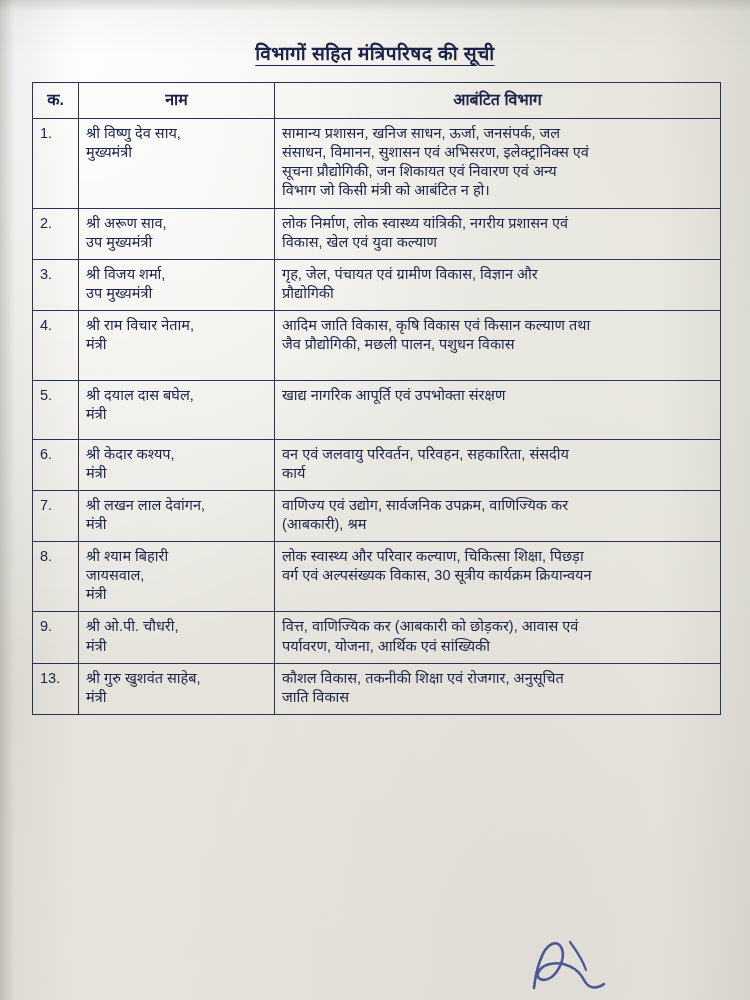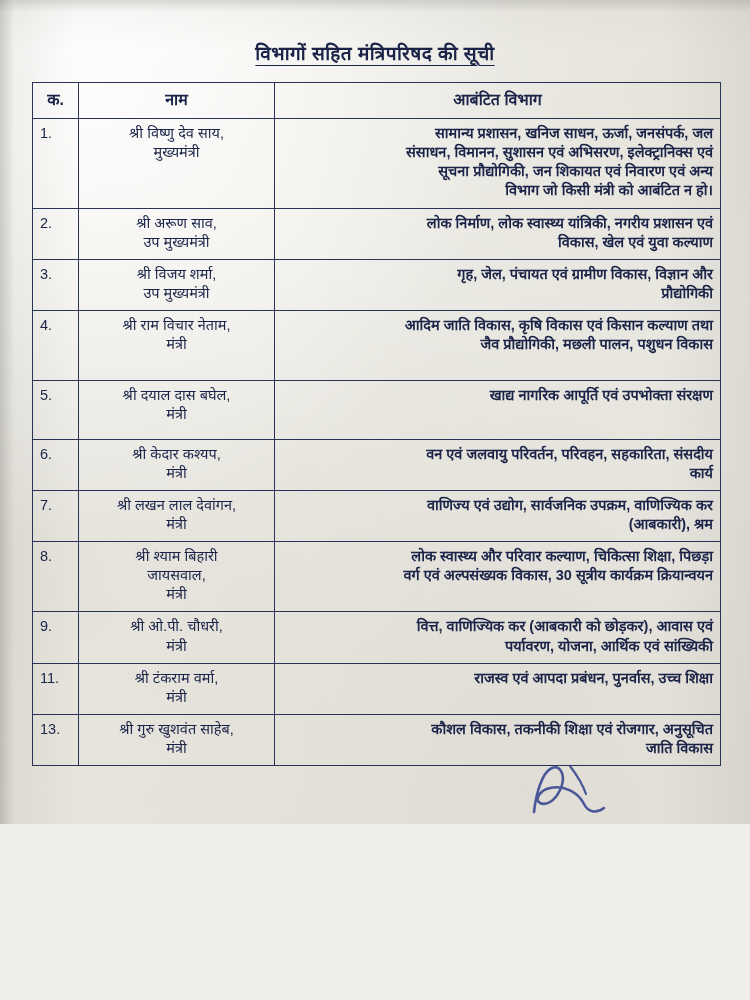--- a/index.html
+++ b/index.html
@@ -13,21 +13,21 @@
     overflow: hidden;
     background: #efeeea;
     font-family: "Liberation Sans", "DejaVu Sans", sans-serif;
     color: #1c2340;
   }
 
   
   .page {
     position: relative;
     width: 750px;
-    height: 824px;
+    height: 1000px;
     background:
       radial-gradient(ellipse at 12% 6%, rgba(255,255,255,0.85) 0%, rgba(255,255,255,0) 45%),
       radial-gradient(ellipse at 88% 10%, rgba(228,226,218,0.85) 0%, rgba(228,226,218,0) 50%),
       radial-gradient(ellipse at 70% 95%, rgba(222,220,212,0.9) 0%, rgba(222,220,212,0) 55%),
       radial-gradient(ellipse at 4% 70%, rgba(226,224,216,0.8) 0%, rgba(226,224,216,0) 50%),
       linear-gradient(175deg, #f4f3ef 0%, #efeee9 40%, #eae8e1 75%, #e6e4dc 100%);
     box-sizing: border-box;
   }
   .page::after {
     content: "";
@@ -87,28 +87,27 @@
   col.c-nm  { width: 196px; }
   col.c-dp  { width: 446px; }
 
   td.sn {
     text-align: left;
     padding-left: 9px;
     font-size: 14.5px;
     white-space: nowrap;
   }
   td.nm {
-    text-align: center;
+    text-align: left;
     white-space: pre-line;
     margin-top: 17px;
   }
   td.dp {
-    text-align: right;
+    text-align: left;
     white-space: pre-line;
-    font-weight: bold;
   }
 
   
   tr.tall td { padding-bottom: 26px; }
   tr.xtall td { padding-bottom: 14px; }
 
   .signature {
     position: absolute;
     right: 138px;
     bottom: 4px;
@@ -219,26 +218,20 @@
 वर्ग एवं अल्पसंख्यक विकास, 30 सूत्रीय कार्यक्रम क्रियान्वयन</td>
         </tr>
         <tr>
           <td class="sn">9.</td>
           <td class="nm">श्री ओ.पी. चौधरी,
 मंत्री</td>
           <td class="dp">वित्त, वाणिज्यिक कर (आबकारी को छोड़कर), आवास एवं
 पर्यावरण, योजना, आर्थिक एवं सांख्यिकी</td>
         </tr>
         <tr>
-          <td class="sn">11.</td>
-          <td class="nm">श्री टंकराम वर्मा,
-मंत्री</td>
-          <td class="dp">राजस्व एवं आपदा प्रबंधन, पुनर्वास, उच्च शिक्षा</td>
-        </tr>
-        <tr>
           <td class="sn">13.</td>
           <td class="nm">श्री गुरु खुशवंत साहेब,
 मंत्री</td>
           <td class="dp">कौशल विकास, तकनीकी शिक्षा एवं रोजगार,  अनुसूचित
 जाति विकास</td>
         </tr>
       </tbody>
     </table>
   </div>
 

